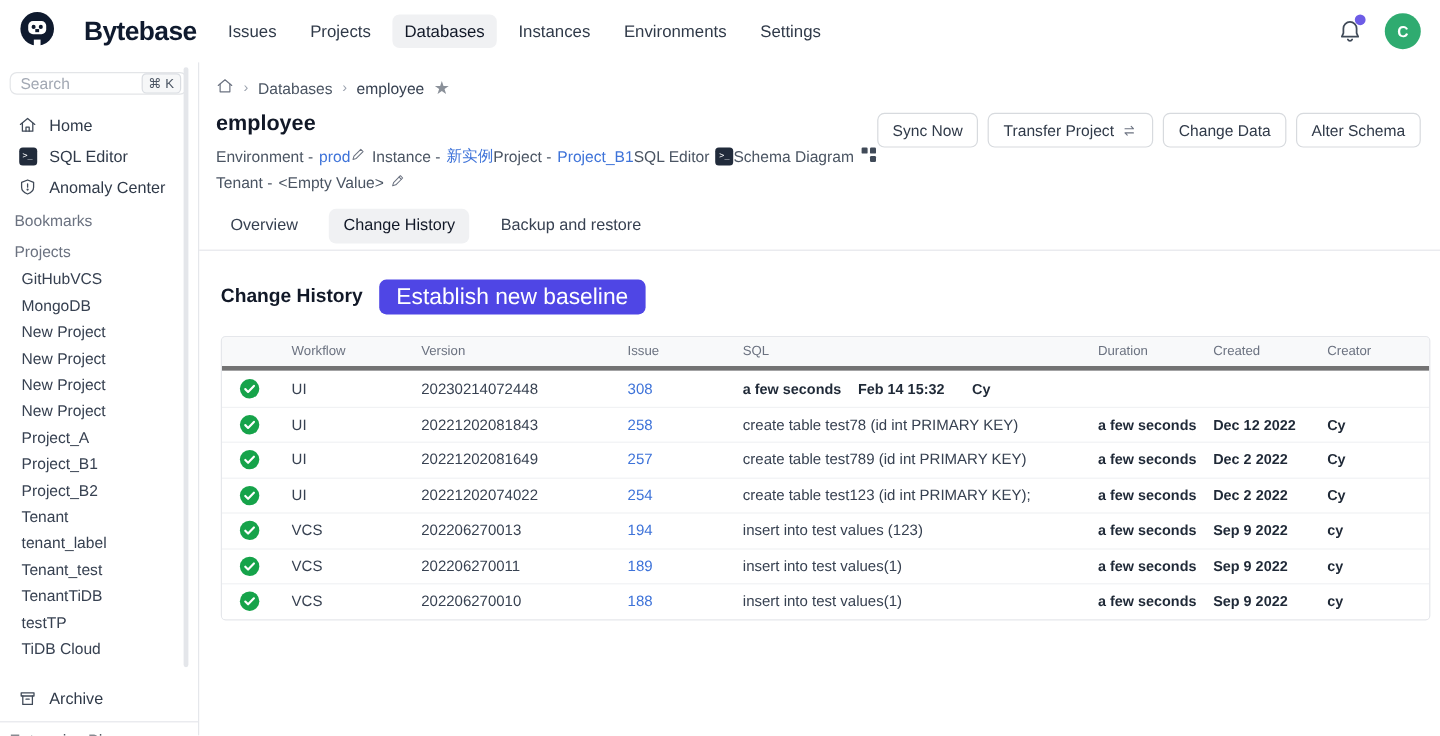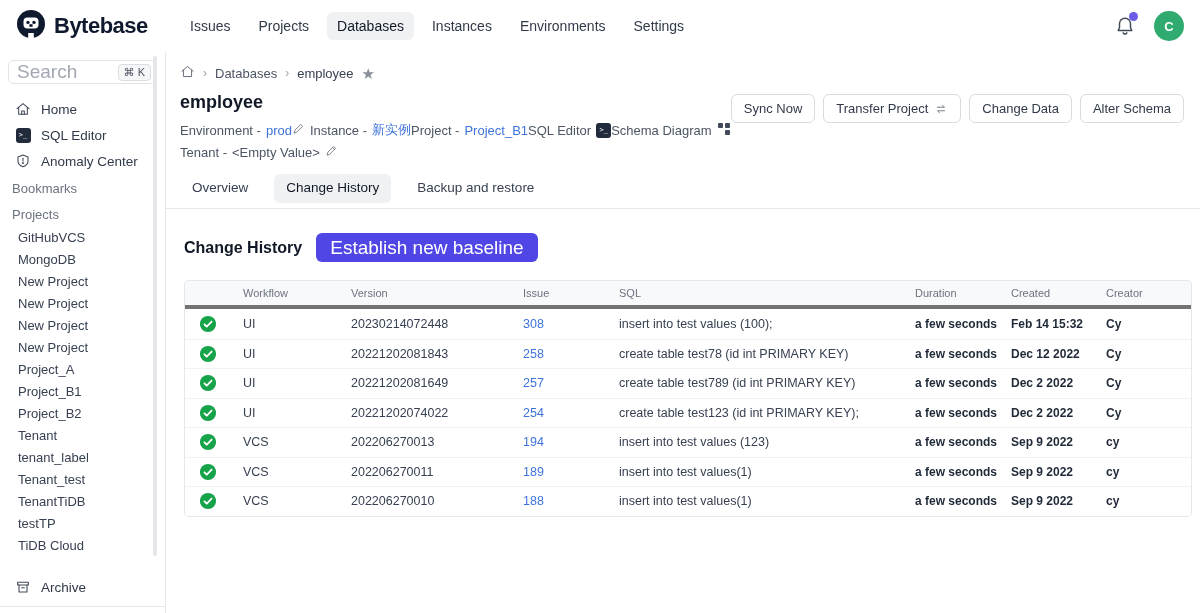--- a/index.html
+++ b/index.html
@@ -2,41 +2,41 @@
 <html style="--accent: #4f46e5; --link: #3e73d9; --success: #16a34a; --avatar: #2fab70; --dot: #6d5ce6; --logo: #0f1a2e;"><head>
 <meta charset="utf-8">
 <style>
   * { margin:0; padding:0; box-sizing:border-box; }
   html,body { width:1200px; height:613px; overflow:hidden; background:#fff;
     font-family:"Liberation Sans", sans-serif; color:#1f2937; }
   .app { display:flex; flex-direction:column; height:100%; }
 
   
   .topbar { height:52px; display:flex; align-items:center; padding:0 16px; flex:0 0 auto; }
-  .brand { display:flex; align-items:center; gap:8px; width:164px; }
+  .brand { display:flex; align-items:center; gap:24px; width:164px; }
   .brand-name { font-size:22px; font-weight:700; color:#0f1a2e; letter-spacing:-0.5px; }
   .topnav { display:flex; align-items:center; gap:8px; flex:1; }
   .nav-item { font-size:14px; color:#303a49; padding:6px 10px; border-radius:6px; cursor:pointer; text-decoration:none; }
   .nav-item.active { background:#f0f1f3; color:#111827; }
   .top-right { display:flex; align-items:center; gap:18px; }
   .bell-wrap { position:relative; width:22px; height:22px; }
   .noti-dot { position:absolute; top:-3px; right:-2px; width:9px; height:9px; border-radius:50%; background:var(--dot,#6d5ce6); }
   .avatar { width:30px; height:30px; border-radius:50%; background:var(--avatar,#2fab70); color:#fff;
     display:flex; align-items:center; justify-content:center; font-size:13px; font-weight:600; }
 
   
   .body { flex:1; display:flex; min-height:0; }
   .sidebar { width:166px; border-right:1px solid #e5e7eb; padding-top:8px; position:relative;
     display:flex; flex-direction:column; flex:0 0 auto; }
   .main { flex:1; min-width:0; display:flex; flex-direction:column; }
 
   
   .search-box { margin:0 9px 12px 8px; height:27px; border:1px solid #e3e5e8; border-radius:6px;
     display:flex; align-items:center; padding:0 4px 0 8px; background:#fff; }
-  .search-box input { border:0; outline:0; width:90px; font-size:19px; color:#b91c1c;
+  .search-box input { border:0; outline:0; width:90px; font-size:13px; color:#b91c1c;
     font-family:"Liberation Sans", sans-serif; }
   .search-box input::placeholder { color:#a2a8b3; }
   .kbd { margin-left:auto; font-size:11px; color:#4b5563; background:#f6f7f8; border:1px solid #dadde2;
     border-radius:4px; padding:1px 5px; white-space:nowrap; }
   .side-item { display:flex; align-items:center; gap:10px; padding:5px 8px 5px 15px; font-size:13.5px;
     color:#303a49; cursor:pointer; }
   .side-item .ic { width:16px; height:16px; display:flex; align-items:center; justify-content:center; flex:0 0 auto; }
   .section-label { padding:7px 8px 4px 12px; font-size:13px; color:#6b7280; }
   .proj-item { padding:3.5px 8px 3.5px 18px; font-size:13px; color:#374151; cursor:pointer; }
   .term-badge { width:15px; height:15px; background:#212b3b; border-radius:3px; color:#fff;
@@ -329,21 +329,20 @@
                 <svg class="check" viewBox="0 0 20 20">
                   <circle cx="10" cy="10" r="9" fill="#16a34a"></circle>
                   <path d="M6 10.3l2.6 2.6 5.4-5.6" stroke="#fff" stroke-width="2" fill="none" stroke-linecap="round" stroke-linejoin="round"></path>
                 </svg>
               </div>
               <div class="td c-workflow">UI</div>
               <div class="td c-version">20230214072448</div>
               <div class="td c-issue">
                 <a class="issue-link">308</a>
               </div>
-              <div class="td c-sql">insert into test values (100);</div>
               <div class="td c-duration">a few seconds</div>
               <div class="td c-created">Feb 14 15:32</div>
               <div class="td c-creator">Cy</div>
             </div>
               <div class="trow">
               <div class="td c-status">
                 <svg class="check" viewBox="0 0 20 20">
                   <circle cx="10" cy="10" r="9" fill="#16a34a"></circle>
                   <path d="M6 10.3l2.6 2.6 5.4-5.6" stroke="#fff" stroke-width="2" fill="none" stroke-linecap="round" stroke-linejoin="round"></path>
                 </svg>

